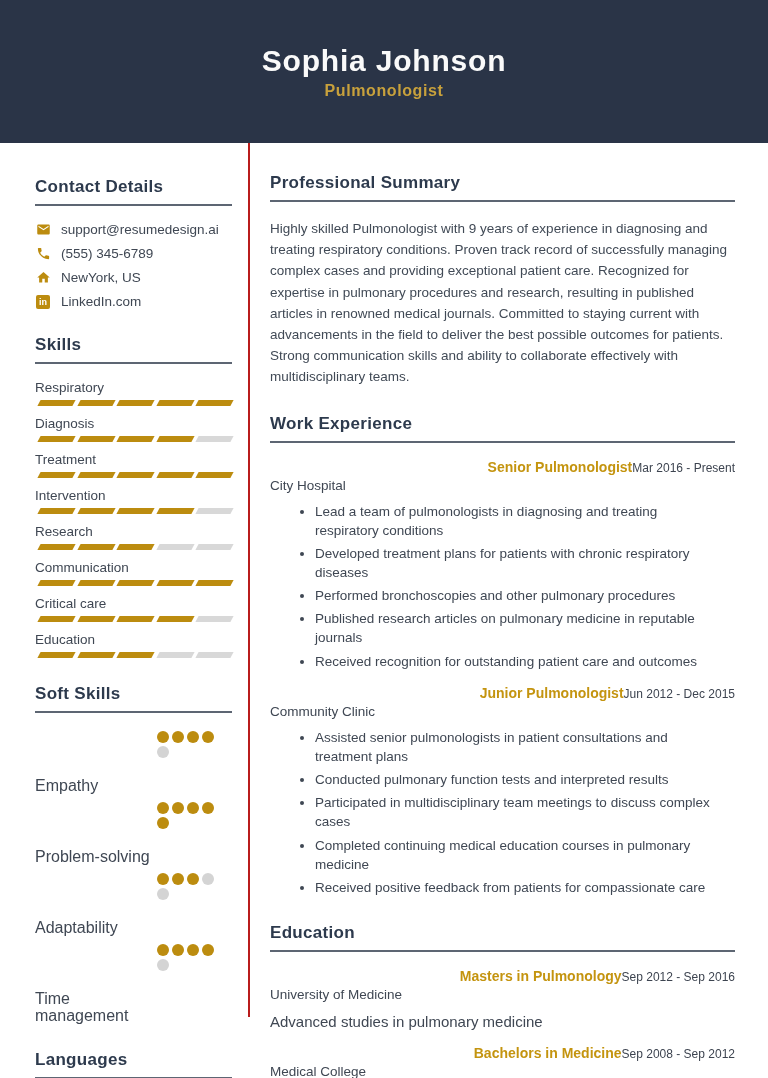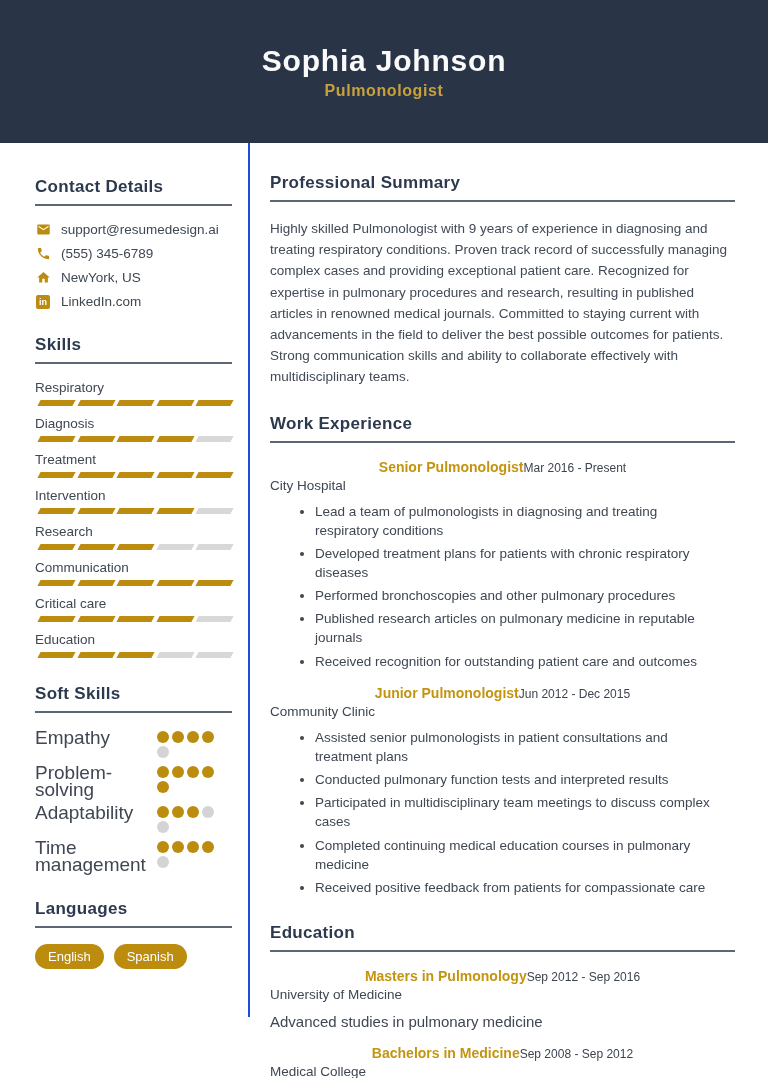--- a/index.html
+++ b/index.html
@@ -25,21 +25,21 @@
   .header .role {
     margin-top:4px;
     color:var(--gold-light, #c8a13c); font-size:16px; font-weight:700; letter-spacing:0.6px;
   }
 
   
   .content { display:flex; height:874px; }
   .sidebar {
     width:250px; flex:0 0 250px;
     padding:34px 16px 0 35px;
-    border-right:2px solid #1d4ed8;
+    border-right:2px solid #b91c1c;
   }
   .main {
     flex:1;
     padding:30px 33px 0 20px;
   }
 
   
   .sec-title {
     color:#2d3a4d; font-size:17px; font-weight:700; letter-spacing:0.3px;
     margin-bottom:7px;
@@ -61,36 +61,36 @@
   .skill-label { font-size:13.5px; margin-bottom:5px; }
   .skill-bar { display:flex; gap:5px; padding-left:4px; }
   .skill-bar .seg {
     flex:1; height:6px; background:var(--bar-empty, #d8d8d8);
     transform:skewX(-28deg);
   }
   .skill-bar .seg.fill { background:var(--gold, #bc8c0f); }
 
   
   .soft-skill { display:flex; margin-bottom:6px; }
-  .soft-label { width:122px; flex:0 0 122px; font-size:19px; line-height:17px; }
+  .soft-label { width:122px; flex:0 0 122px; font-size:16px; line-height:17px;margin-top:48px; }
   .dots { width:64px; display:flex; flex-wrap:wrap; gap:3px; align-content:flex-start; padding-top:2px; }
   .dots .dot { width:12px; height:12px; border-radius:50%; background:#d4d4d4; }
   .dots .dot.fill { background:var(--gold, #bc8c0f); }
 
   
   .lang-row { display:flex; gap:10px; }
   .lang-badge {
     background:var(--gold, #bc8c0f); color:#fff;
     font-size:13px; font-weight:400;
     padding:5px 13px; border-radius:14px;
   }
 
   
   .summary-text { font-size:13.5px; line-height:1.57; color:#414a56; }
-  .entry-head { display:flex; justify-content:center; align-items:baseline; }
+  .entry-head { display:flex; justify-content:flex-end; align-items:baseline; }
   .entry-title { color:var(--gold-title, #c4940f); font-size:14px; font-weight:700; }
   .entry-dates { font-size:12px; color:#3d4450; white-space:nowrap; }
   .entry-sub { font-size:13.5px; margin:3px 0 9px; }
   .bullets { margin:0 18px 14px; padding-left:27px; }
   .bullets li { font-size:13.5px; line-height:1.42; margin-bottom:4px; }
   .edu-desc { font-size:15px; margin:-1px 0 15px; }
   .entry-sub.edu { margin-bottom:12px; }
 </style>
 </head>
 <body style="--navy: #2a3447; --gold: #bc8c0f; --gold-light: #c8a13c; --gold-title: #c4940f; --bar-empty: #d8d8d8;">

